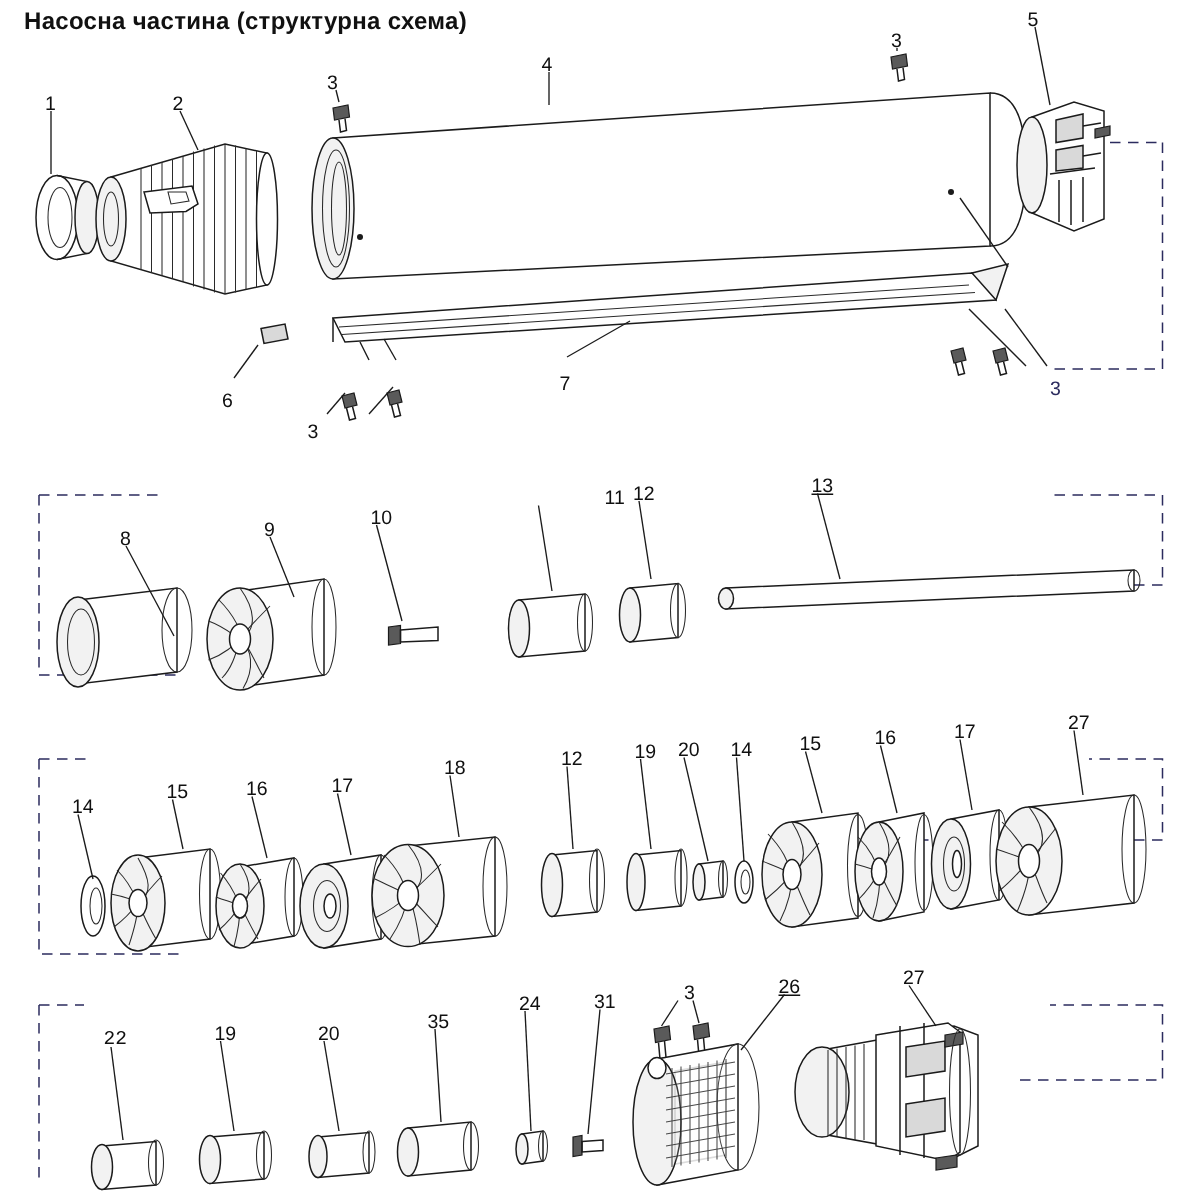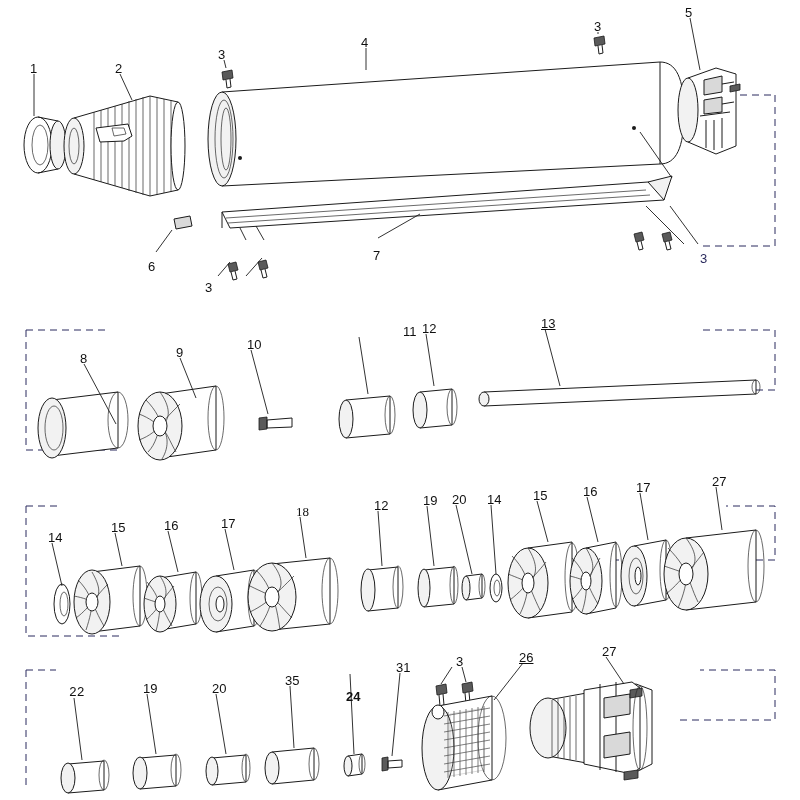--- a/index.html
+++ b/index.html
@@ -47,20 +47,21 @@
   .fill-g { fill: #d9d9d9; stroke: #1b1b1b; stroke-width: 1; }
   .fill-dk { fill: #5a5a5a; stroke: #1b1b1b; stroke-width: 0.8; }
   .dash { fill: none; stroke: #2b2b5e; stroke-width: 1; stroke-dasharray: 7 5; }
   .lead { fill: none; stroke: #1b1b1b; stroke-width: 0.9; }
 </style>
 </head>
 <body>
 
 <div id="page">
 
+  <div id="title">Насосна частина (структурна схема)</div>
 
   <svg class="layer" viewBox="0 0 800 800" xmlns="http://www.w3.org/2000/svg">
 
     <g>
       <path class="dash" d="M775 95 L775 246 L700 246"></path>
       <path class="dash" d="M692 95 L775 95"></path>
     </g>
 
     <g>
       <ellipse class="fill-w" cx="38" cy="145" rx="14" ry="28"></ellipse>
@@ -503,34 +504,34 @@
     <div class="callout" style="left:176px; top:346px;">9</div>
     <div class="callout" style="left:247px; top:338px;">10</div>
     <div class="callout" style="left:355px; top:325px;margin-left:48px;">11</div>
     <div class="callout" style="left:422px; top:322px;">12</div>
     <div class="callout" style="left:541px; top:317px;text-decoration:underline;">13</div>
 
     <div class="callout" style="left:48px;  top:531px;">14</div>
     <div class="callout" style="left:111px; top:521px;">15</div>
     <div class="callout" style="left:164px; top:519px;">16</div>
     <div class="callout" style="left:221px; top:517px;">17</div>
-    <div class="callout" style="left:296px; top:505px;font-family:Liberation Serif, serif;">18</div>
+    <div class="callout" style="left:296px; top:505px;">18</div>
     <div class="callout" style="left:374px; top:499px;">12</div>
     <div class="callout" style="left:423px; top:494px;">19</div>
     <div class="callout" style="left:452px; top:493px;">20</div>
     <div class="callout" style="left:487px; top:493px;">14</div>
     <div class="callout" style="left:533px; top:489px;">15</div>
     <div class="callout" style="left:583px; top:485px;">16</div>
     <div class="callout" style="left:636px; top:481px;">17</div>
     <div class="callout" style="left:712px; top:475px;">27</div>
 
     <div class="callout" style="left:69px;  top:686px;font-family:Liberation Mono, monospace;">22</div>
     <div class="callout" style="left:143px; top:682px;">19</div>
     <div class="callout" style="left:212px; top:682px;">20</div>
     <div class="callout" style="left:285px; top:674px;">35</div>
-    <div class="callout" style="left:346px; top:690px;font-weight:bold;">24</div>
+    <div class="callout" style="left:346px; top:662px;">24</div>
     <div class="callout" style="left:396px; top:661px;">31</div>
     <div class="callout" style="left:456px; top:655px;">3</div>
     <div class="callout" style="left:519px; top:651px;text-decoration:underline;">26</div>
     <div class="callout" style="left:602px; top:645px;">27</div>
   </div>
 
 </div>
 
 </body></html>

